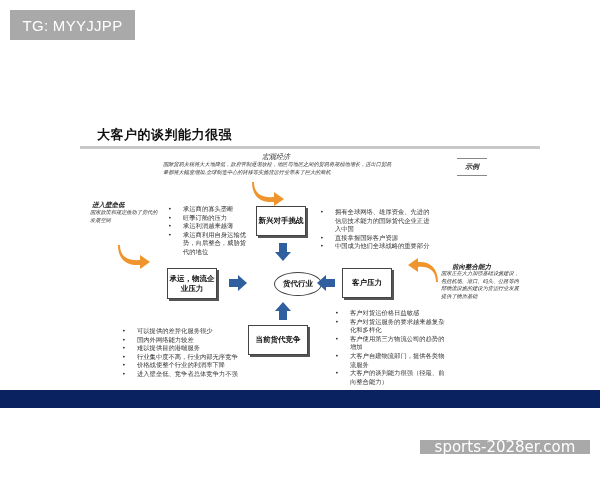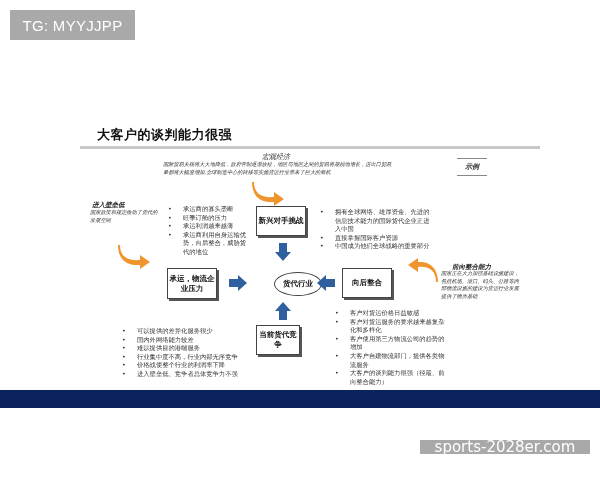--- a/index.html
+++ b/index.html
@@ -49,21 +49,21 @@
 
   .box {
     background: #fff; border: 1px solid #444;
     box-shadow: 2px 2px 0 #555;
     display: flex; align-items: center; justify-content: center; text-align: center;
     font-size: 7.5px; font-weight: bold; color: #111; line-height: 10px;
   }
   .box-new { left: 256px; top: 206px; width: 50px; height: 30px; }
   .box-supplier { left: 167px; top: 268px; width: 50px; height: 31px; }
   .box-customer { left: 342px; top: 268px; width: 50px; height: 30px; }
-  .box-current { left: 256px; top: 325px; width: 44px; height: 30px; }
+  .box-current { left: 248px; top: 325px; width: 60px; height: 30px; }
 
   .center-oval {
     left: 274px; top: 272px; width: 48px; height: 24px;
     border: 1px solid #444; border-radius: 50%; background: #fff;
     display: flex; align-items: center; justify-content: center;
     font-size: 7.5px; font-weight: bold; color: #111; text-align: right;
   }
 
   .bullets { font-size: 6.3px; line-height: 8.6px; color: #333; list-style: none; }
   .bullets li { position: relative; padding-left: 15px; }
@@ -109,21 +109,21 @@
   </svg>
 </div>
 <div class="abs" style="left:408px; top:258px;">
   <svg width="30" height="26" viewBox="0 0 30 26">
     <path d="M28 24 C28 12, 20 8, 10 9 L10 14 L0 7 L10 0 L10 4 C22 3, 30 10, 30 24 Z" fill="#f0952e"></path>
   </svg>
 </div>
 
 <div class="abs box box-new">新兴对手挑战</div>
 <div class="abs box box-supplier">承运，物流企业压力</div>
-<div class="abs box box-customer">向后整合</div>
+<div class="abs box box-customer">客户压力</div>
 <div class="abs box box-current">当前货代竞争</div>
 <div class="abs center-oval">货代行业</div>
 
 <div class="abs arr-down">
   <svg width="16" height="18" viewBox="0 0 16 18">
       <path d="M4 0 H12 V9 H16 L8 18 L0 9 H4 Z" fill="#2f5f9e"></path>
     </svg>
 </div>
 <div class="abs arr-up">
   <svg width="16" height="18" viewBox="0 0 16 18">

